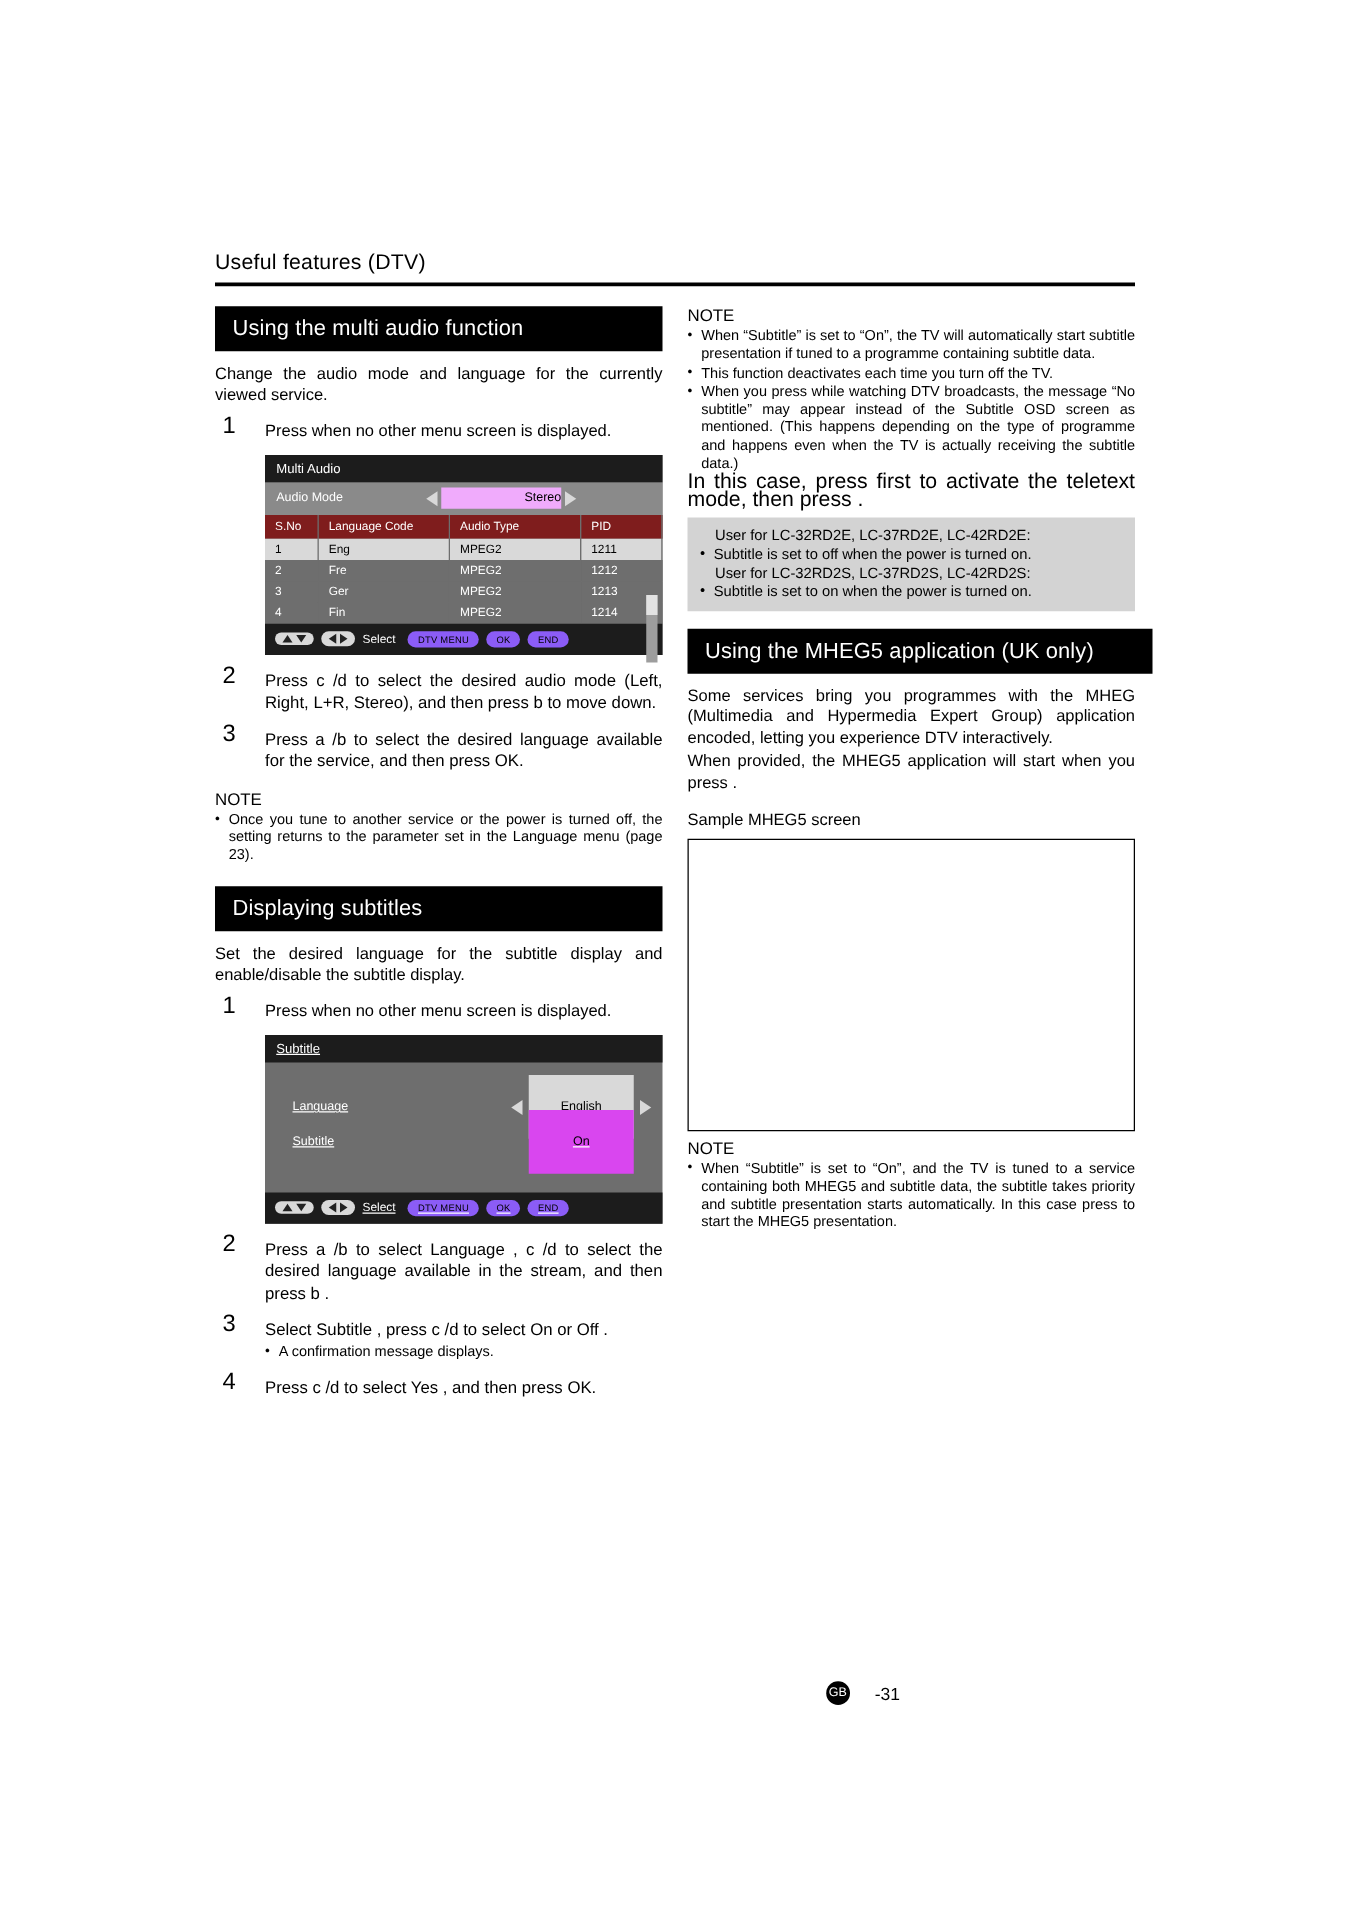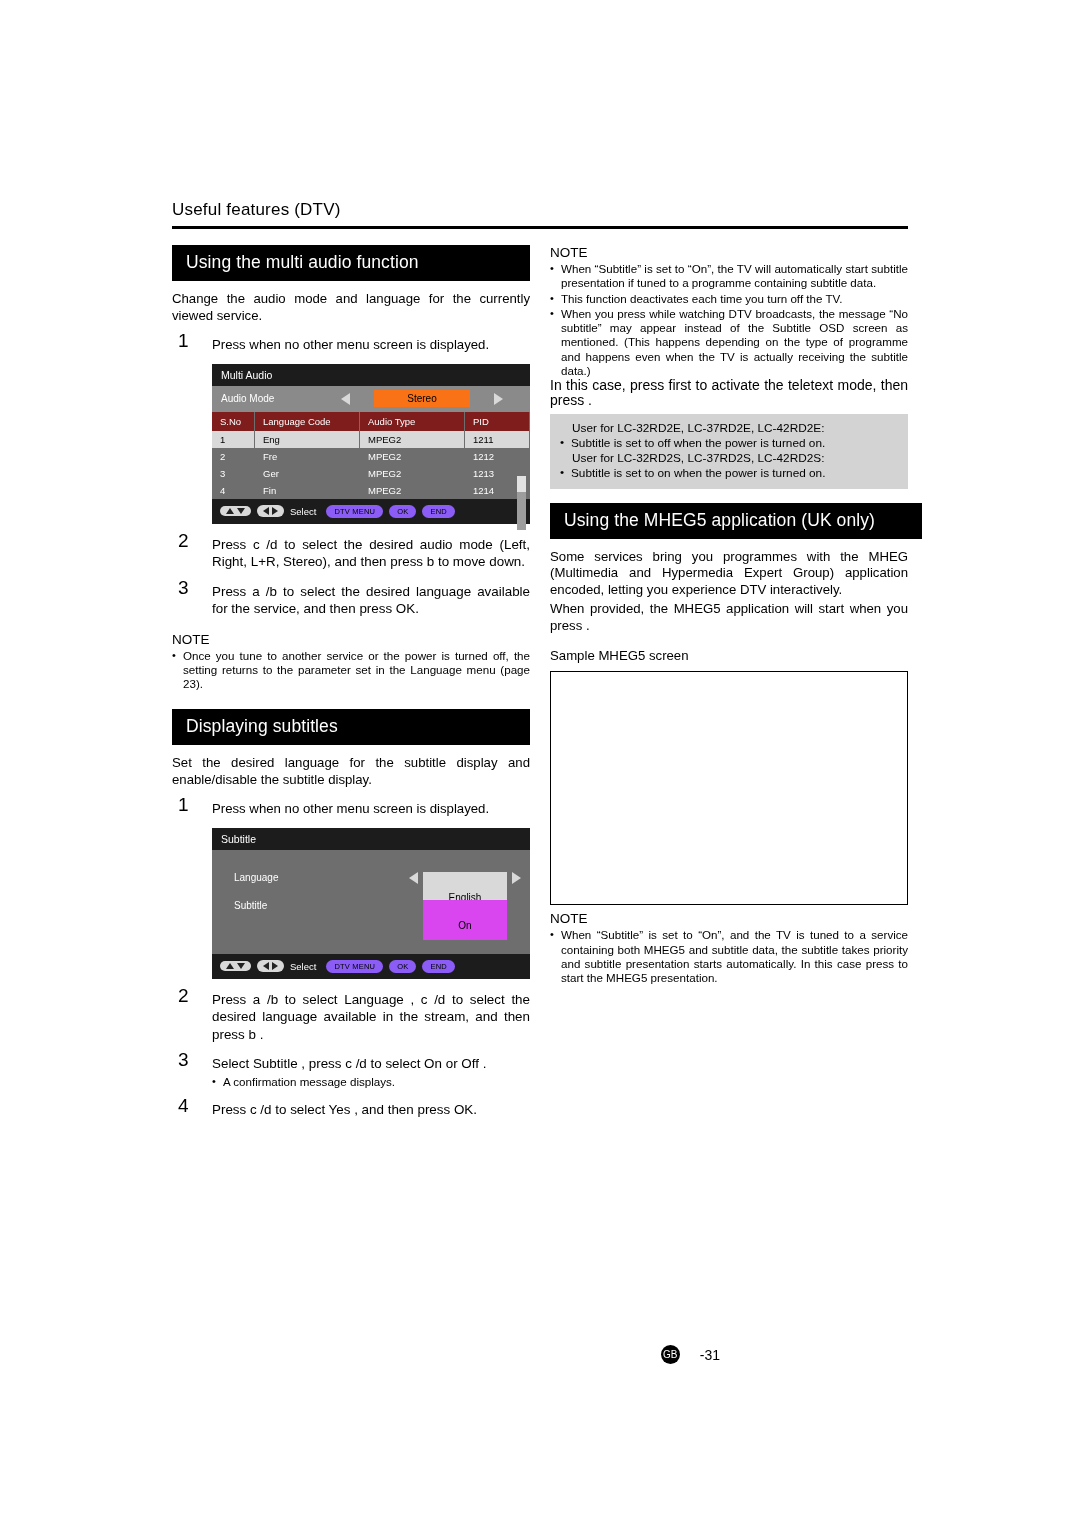--- a/index.html
+++ b/index.html
@@ -24,60 +24,60 @@
   
   .step{position:relative;margin-top:12px;padding-left:40px;font-size:13.2px;line-height:17.5px;text-align:justify;}
   .step .num{position:absolute;left:6px;top:-4px;font-size:19px;}
   .step.big{font-size:13.4px;}
 
   
   .note-title{font-size:13.5px;margin-top:14px;}
   .note-list{margin:2px 0 0 0;padding:0;list-style:none;}
   .note-list li{position:relative;padding-left:11px;font-size:11.6px;line-height:14.3px;text-align:justify;margin-top:1px;}
   .note-list li:before{content:"•";position:absolute;left:0;top:-1px;font-size:11px;}
-  .note-sub{font-size:14px;line-height:14.3px;text-align:justify;}
+  .note-sub{font-size:17px;line-height:14.3px;text-align:justify;}
 
   .greybox{background:#d3d3d3;padding:7px 10px 8px 10px;margin-top:7px;}
   .greybox .line{font-size:11.8px;line-height:15px;margin-left:12px;}
   .greybox ul{margin:0;padding:0;list-style:none;}
   .greybox li{position:relative;padding-left:11px;font-size:11.8px;line-height:15px;}
   .greybox li:before{content:"•";position:absolute;left:0;top:-1px;}
 
   
   .osd{position:relative;width:318px;margin:10px 0 0 40px;background:#6e6e6e;color:#fff;}
   .osd-title{background:#1c1c1c;font-size:10.5px;padding:5px 0 5px 9px;}
   .osd-body{padding:0 0 0 0;}
   .row-mode{display:flex;align-items:center;height:26px;padding-left:9px;font-size:10px;background:#8a8a8a;}
   .row-mode .lbl{width:120px;}
   .arrL,.arrR{width:0;height:0;border-top:6px solid transparent;border-bottom:6px solid transparent;}
   .arrL{border-right:9px solid #d9d9d9;}
   .arrR{border-left:9px solid #d9d9d9;}
-  .modebox{background:#f97316;color:#000;font-size:10px;text-align:center;width:96px;padding:3px 0;margin:0 24px;}
+  .modebox{background:#f0abfc;color:#000;font-size:10px;text-align:right;width:96px;padding:3px 0;margin:0 3px;}
 
   .tbl{width:100%;border-collapse:collapse;font-size:9.5px;}
   .tbl th{background:#7f1d1d;color:#fff;font-weight:normal;text-align:left;padding:4px 0 4px 8px;border-right:1px solid #6e6e6e;}
   .tbl td{padding:3px 0 3px 8px;border-right:1px solid #6e6e6e;}
   .tbl tr.sel td{background:#d9d9d9;color:#000;}
   .tbl tr.alt td{background:#6e6e6e;color:#fff;}
   .scroll{position:absolute;right:4px;top:112px;width:9px;height:54px;background:#9d9d9d;}
   .scroll .thumb{width:9px;height:16px;background:#e2e2e2;}
 
   .osd-foot{display:flex;align-items:center;gap:6px;background:#1c1c1c;padding:6px 8px;}
   .pill{background:#8b5cf6;color:#000;border-radius:9px;font-size:7.5px;padding:2px 8px;letter-spacing:.2px;}
   .keycap{background:#d9d9d9;border-radius:9px;padding:2px 6px;display:flex;gap:3px;align-items:center;}
   .tri{width:0;height:0;}
   .tri.up{border-left:4px solid transparent;border-right:4px solid transparent;border-bottom:6px solid #222;}
   .tri.down{border-left:4px solid transparent;border-right:4px solid transparent;border-top:6px solid #222;}
   .tri.left{border-top:4px solid transparent;border-bottom:4px solid transparent;border-right:6px solid #222;}
   .tri.right{border-top:4px solid transparent;border-bottom:4px solid transparent;border-left:6px solid #222;}
   .foot-lbl{font-size:9.5px;color:#fff;margin-right:4px;}
 
   
-  .osd2{position:relative;width:318px;margin:10px 0 0 40px;background:#6e6e6e;color:#fff;}
-  .osd2 .r{display:flex;height:28px;padding-left:22px;font-size:10px;}
+  .osd2{position:relative;width:318px;margin:10px 0 0 40px;background:#6e6e6e;color:#fff;text-decoration:underline;}
+  .osd2 .r{display:flex;align-items:center;height:28px;padding-left:22px;font-size:10px;}
   .osd2 .r .lbl{width:175px;}
   .valbox{background:#d9d9d9;color:#000;font-size:10px;text-align:center;width:84px;padding:20px 0;}
   .valbox.plain{background:#d946ef;}
 
   
   .samplebox{border:1px solid #000;height:232px;margin-top:8px;}
 
   
   .footer{position:absolute;right:172px;top:1345px;display:flex;align-items:center;gap:20px;text-align:center;}
   .gb{width:19px;height:19px;border-radius:50%;background:#000;color:#fff;font-size:10px;display:flex;align-items:center;justify-content:center;}

